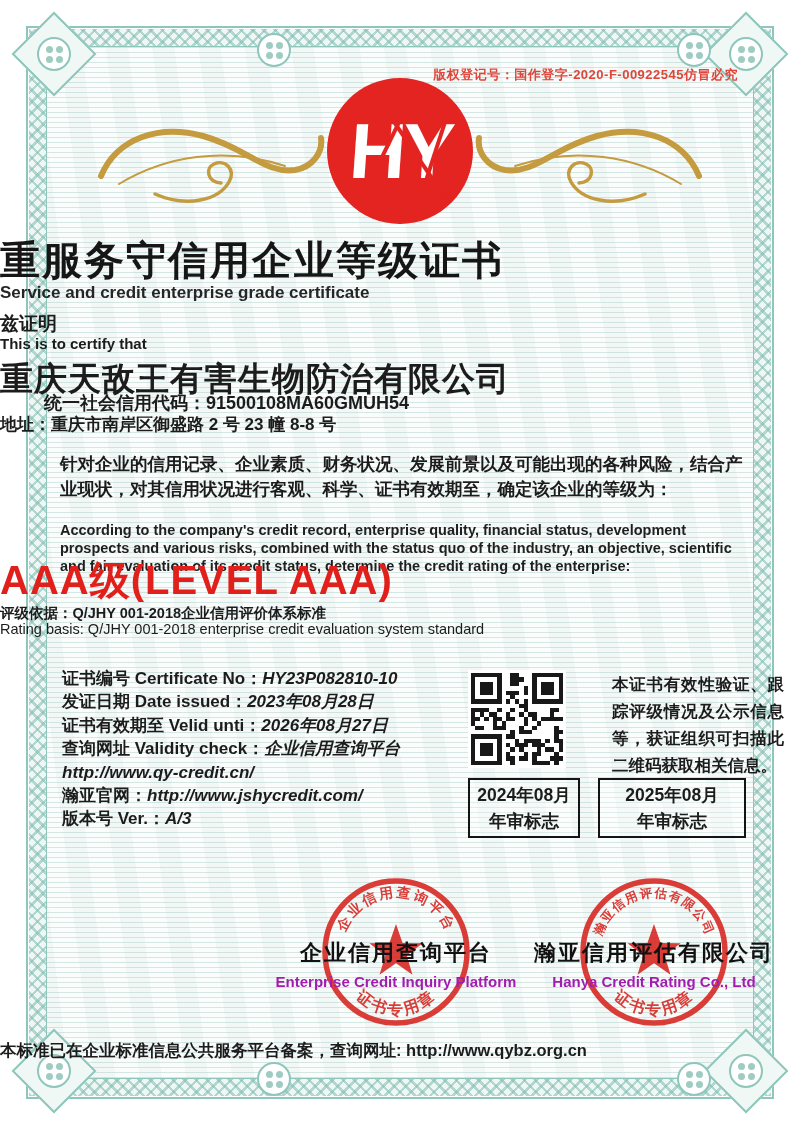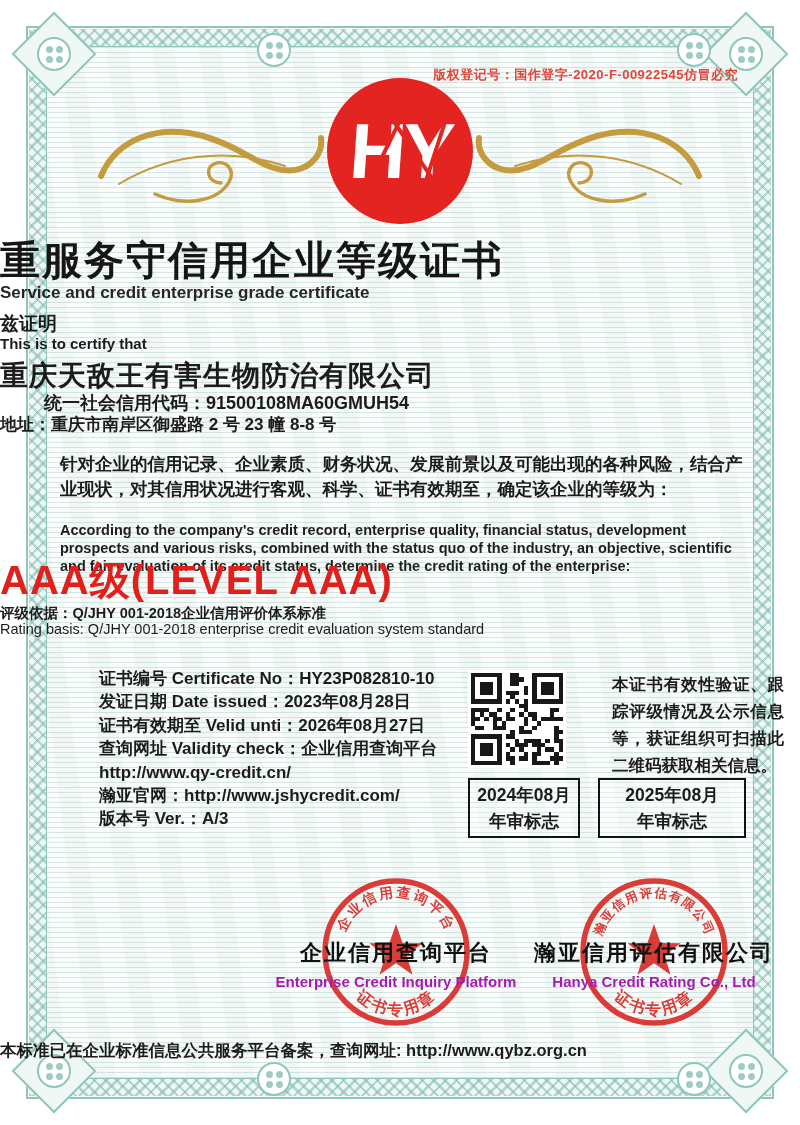--- a/index.html
+++ b/index.html
@@ -42,36 +42,36 @@
   .crack3{left:104px;top:26px;transform:rotate(18deg);}
   .flourish{position:absolute;width:235px;height:100px;z-index:1;}
   .flourish-left{left:95px;top:112px;}
   .flourish-right{left:470px;top:112px;transform:scaleX(-1);}
 
   .centered{position:absolute;left:0;width:100%;text-align:left;}
   .title-cn{top:233px;font-size:40px;font-weight:900;letter-spacing:2px;color:#161616;}
   .title-en{top:283px;font-size:17px;font-weight:bold;color:#262626;}
   .certify-cn{top:311px;font-size:19px;font-weight:bold;}
   .certify-en{top:335px;font-size:15px;font-weight:bold;}
-  .company-name{top:357px;font-size:28px;font-weight:900;letter-spacing:1px;}
+  .company-name{top:357px;font-size:33px;font-weight:900;letter-spacing:1px;}
   .credit-code{top:391px;font-size:18px;font-weight:bold;padding-left:44px;}
   .address{top:413px;font-size:17px;font-weight:bold;}
 
   
   .para{position:absolute;left:60px;width:685px;top:452px;text-align:left;}
   .para-cn{font-size:17.5px;font-weight:bold;line-height:1.42;margin:0;}
   .para-en{font-size:14.5px;font-weight:bold;color:#1f1f1f;line-height:1.24;margin:20px 0 0 0;}
   .level{top:553px;font-size:40px;font-weight:900;color:#e1201c;letter-spacing:1px;}
   .basis-cn{top:604px;font-size:14.5px;font-weight:bold;}
   .basis-en{top:621px;font-size:14.5px;}
 
   
   .details{position:absolute;left:62px;top:667px;font-size:17px;line-height:23.4px;}
-  .details .lbl{font-weight:bold;margin-left:37px;}
-  .details .val{font-weight:bold;}
+  .details .lbl{font-weight:bold;}
+  .details .val{font-weight:bold;font-style:italic;}
   .qr-box{position:absolute;left:468px;top:670px;width:98px;height:98px;background:#ffffff;padding:3px;box-sizing:border-box;}
   .qr-grid{width:100%;height:100%;display:grid;grid-template-columns:repeat(21,1fr);grid-template-rows:repeat(21,1fr);}
   .qr-grid i{background:transparent;} .qr-grid i.on{background:#181818;}
   .qr-note{position:absolute;left:576px;top:671px;width:172px;font-size:16.5px;font-weight:bold;line-height:1.63;text-align:justify;margin-left:36px;}
   .review-box{position:absolute;border:2px solid #141414;box-sizing:border-box;height:60px;
       display:flex;flex-direction:column;align-items:center;justify-content:center;
       font-size:17.5px;font-weight:bold;line-height:1.5;background:rgba(255,255,255,.25);}
   .review-1{left:468px;top:778px;width:112px;}
   .review-2{left:598px;top:778px;width:148px;}
   .supervision{position:absolute;right:55px;top:846px;width:330px;text-align:right;

